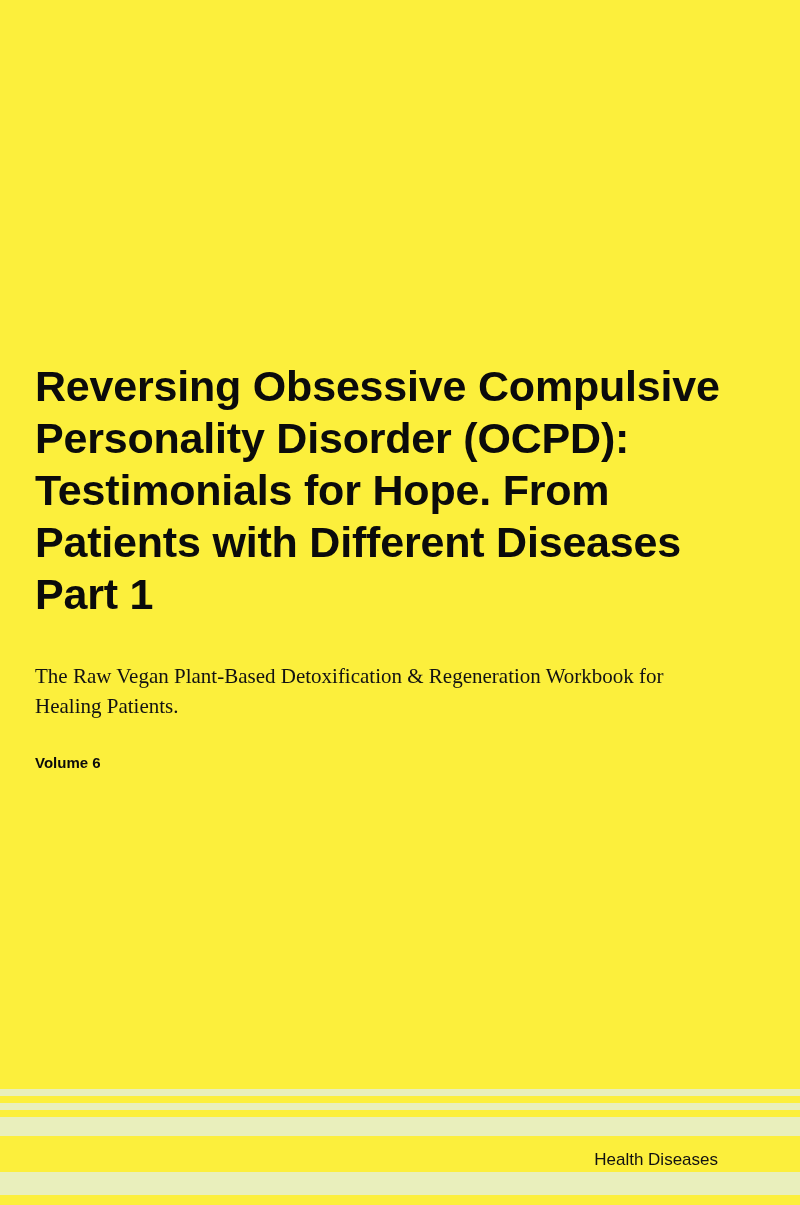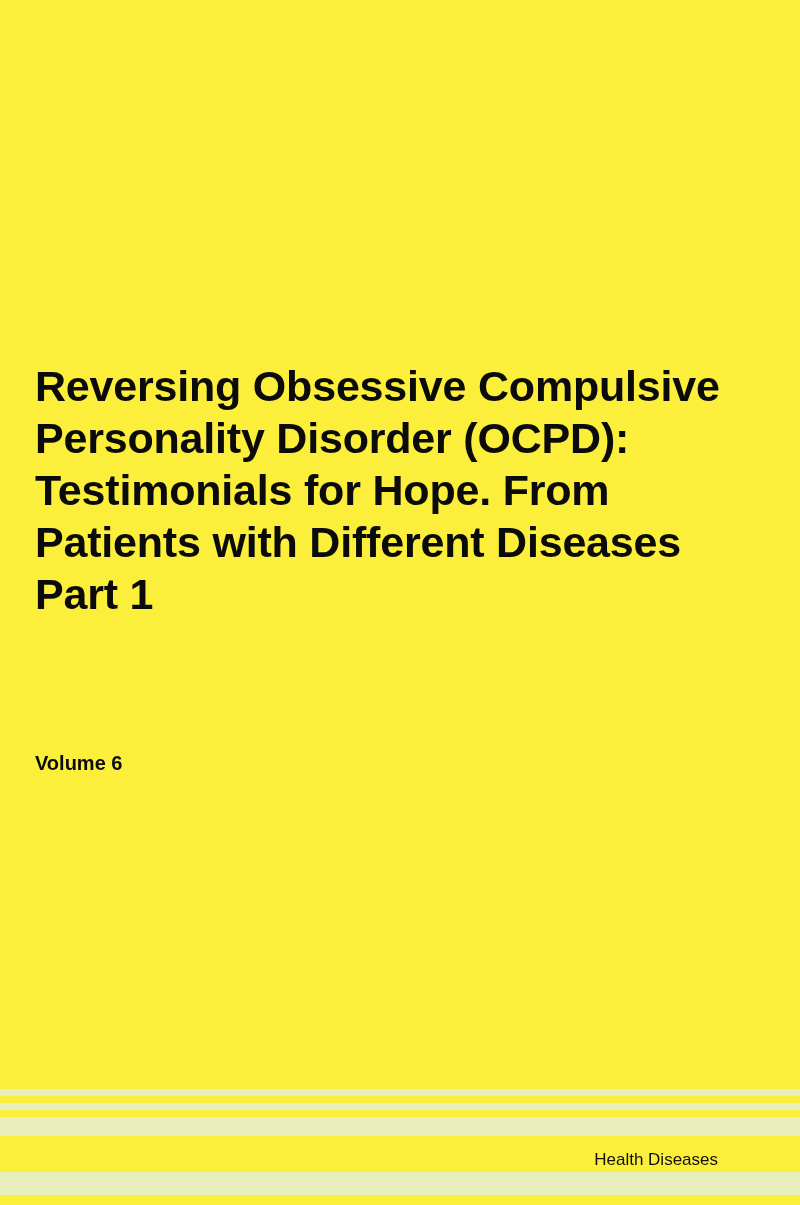--- a/index.html
+++ b/index.html
@@ -54,21 +54,21 @@
   }
 
   
   .volume {
     position: absolute;
     left: 35px;
     top: 752px;
     margin: 0;
     font-family: "Liberation Sans Narrow", "Liberation Sans", sans-serif;
     font-weight: bold;
-    font-size: 20px;
+    font-size: 15px;
     line-height: 22px;
     color: #0b0b0b;
   }
 
   
   .stripes {
     position: absolute;
     left: 0;
     bottom: 0;
     width: 800px;
@@ -95,20 +95,21 @@
 </style>
 </head>
 <body style="background: rgb(252, 239, 60);">
 
 <div class="cover" style="background: rgb(252, 239, 60);">
 
   <div class="title-block">
     <h1 class="book-title" style="color: rgb(11, 11, 11);">Reversing Obsessive Compulsive Personality Disorder (OCPD): Testimonials for Hope. From Patients with Different Diseases Part 1</h1>
   </div>
 
+  <p class="subtitle">The Raw Vegan Plant-Based Detoxification &amp; Regeneration Workbook for Healing Patients.</p>
 
   <p class="volume">Volume 6</p>
 
   <div class="stripes">
       <div class="stripe" style="top: 9px; height: 7px; background: rgb(233, 239, 188);"></div>
       <div class="stripe" style="top: 23px; height: 7px; background: rgb(233, 239, 188);"></div>
       <div class="stripe" style="top: 37px; height: 19px; background: rgb(233, 239, 188);"></div>
       <div class="stripe" style="top: 92px; height: 23px; background: rgb(233, 239, 188);"></div>
     </div>
 

